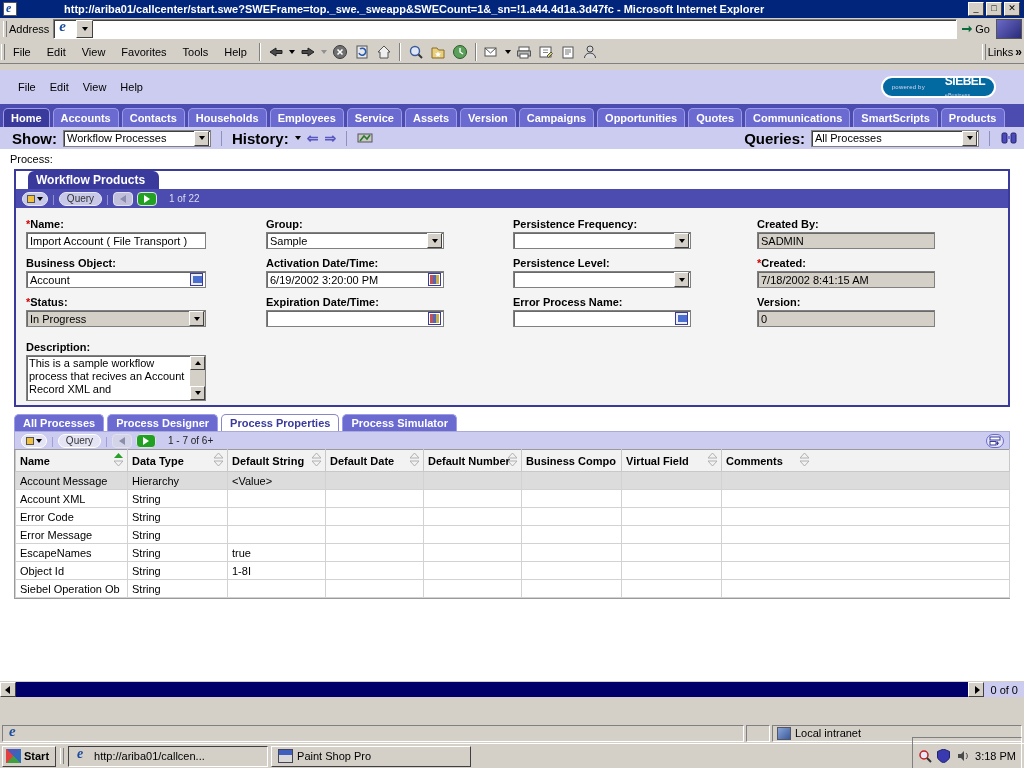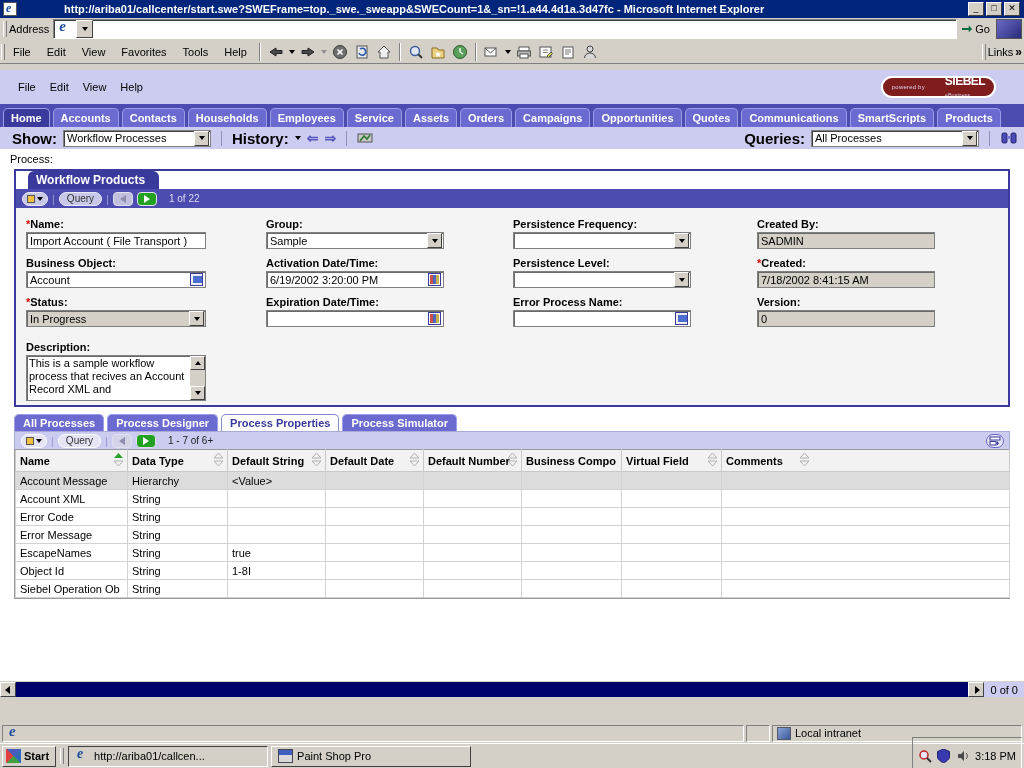--- a/index.html
+++ b/index.html
@@ -106,21 +106,21 @@
   }
   .siebel-menubar {
     height: 34px; background: #ccccf0;
     display: flex; align-items: center; padding-left: 18px;
     position: relative;
   }
   .siebel-menubar .sm-item { font-size: 11px; padding: 0 14px 0 0; color:#000; }
   .siebel-logo {
     position: absolute; right: 28px; top: 6px;
     width: 115px; height: 22px;
-    background: #7f1d1d;
+    background: #0369a1;
     border: 2px solid #fff; border-radius: 11px;
     display: flex; align-items: center; justify-content: center; gap: 20px;
     overflow: hidden;
   }
   .siebel-logo .pb { font-size: 6px; color: #d8d8f0; letter-spacing: .2px; }
   .siebel-logo .sb { font-size: 12px; font-weight: bold; color: #fff; letter-spacing: -0.5px; line-height:10px;}
   .siebel-logo .eb { font-size: 5.5px; color: #cfcfe8; }
 
   .nav-tabs {
     height: 23px; background: #4b4bb0;
@@ -501,21 +501,21 @@
     </div>
 
     <div class="nav-tabs">
       <div class="nav-tab active">Home</div>
       <div class="nav-tab">Accounts</div>
       <div class="nav-tab">Contacts</div>
       <div class="nav-tab">Households</div>
       <div class="nav-tab">Employees</div>
       <div class="nav-tab">Service</div>
       <div class="nav-tab">Assets</div>
-      <div class="nav-tab">Orders</div>
+      <div class="nav-tab">Version</div>
       <div class="nav-tab">Campaigns</div>
       <div class="nav-tab">Opportunities</div>
       <div class="nav-tab">Quotes</div>
       <div class="nav-tab">Communications</div>
       <div class="nav-tab">SmartScripts</div>
       <div class="nav-tab">Products</div>
     </div>
 
     <div class="show-bar">
       <span class="bar-label">Show:</span>

